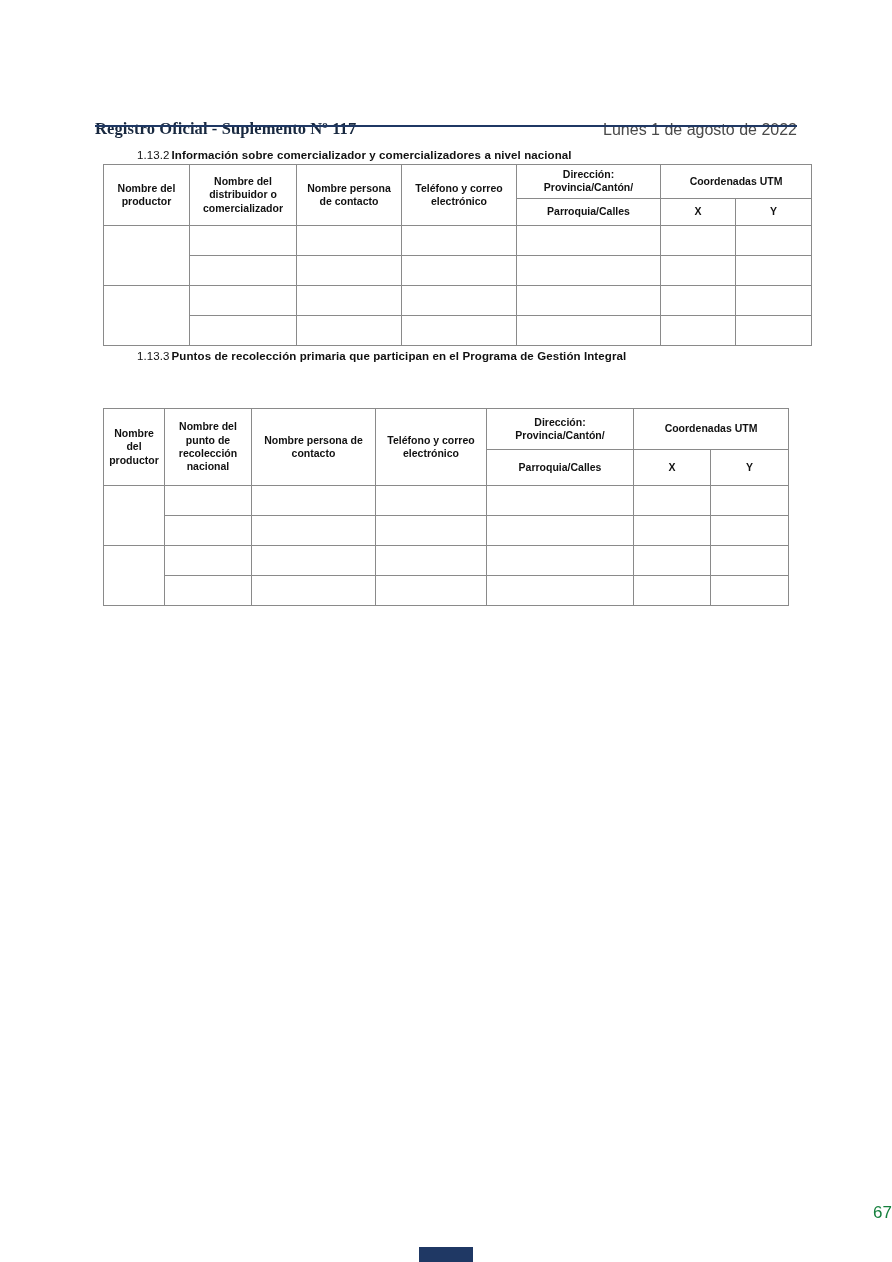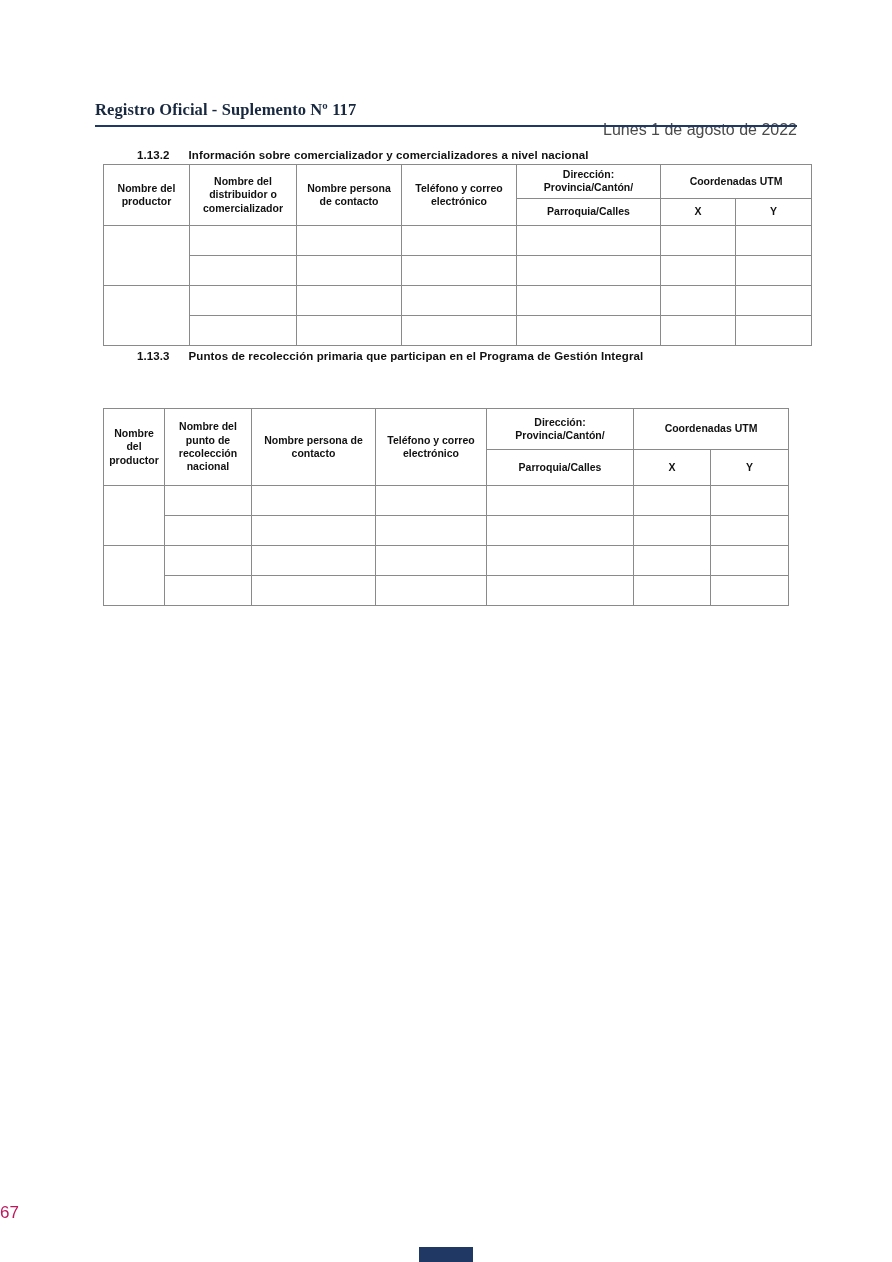--- a/index.html
+++ b/index.html
@@ -16,21 +16,21 @@
     overflow: hidden;
   }
 
   
   .page-header {
     position: absolute;
     left: 95px;
     top: 100px;
     width: 702px;
     display: flex;
-    align-items: flex-start;
+    align-items: flex-end;
     justify-content: space-between;
   }
   .header-left {
     font-family: "Liberation Serif", serif;
     font-weight: bold;
     font-size: 16.5px;
     color: #18283f;
     letter-spacing: 0.1px;
   }
   .header-right {
@@ -51,22 +51,22 @@
   
   .section-title {
     position: absolute;
     font-size: 11.5px;
     font-weight: bold;
     color: #111111;
     letter-spacing: 0.1px;
     white-space: nowrap;
   }
   .section-title .num {
-    font-weight: bold;
-    margin-right: 19px;
+    font-weight: normal;
+    margin-right: 2px;
   }
   #title-1132 {
     left: 137px;
     top: 149px;
   }
   #title-1133 {
     left: 137px;
     top: 350px;
   }
 
@@ -110,23 +110,23 @@
   .h-bot-1132 { height: 27px; }
   .h-top-1133 { height: 41px; }
   .h-bot-1133 { height: 36px; }
 
   
   .page-number {
     position: absolute;
     left: 0;
     top: 1203px;
     width: 892px;
-    text-align: left;
+    text-align: right;
     font-size: 17px;
-    color: #be185d;
+    color: #15803d;
     font-family: "Liberation Sans", sans-serif;
   }
   .footer-mark {
     position: absolute;
     left: 419px;
     top: 1247px;
     width: 54px;
     height: 15px;
     background: #1f3864;
   }

